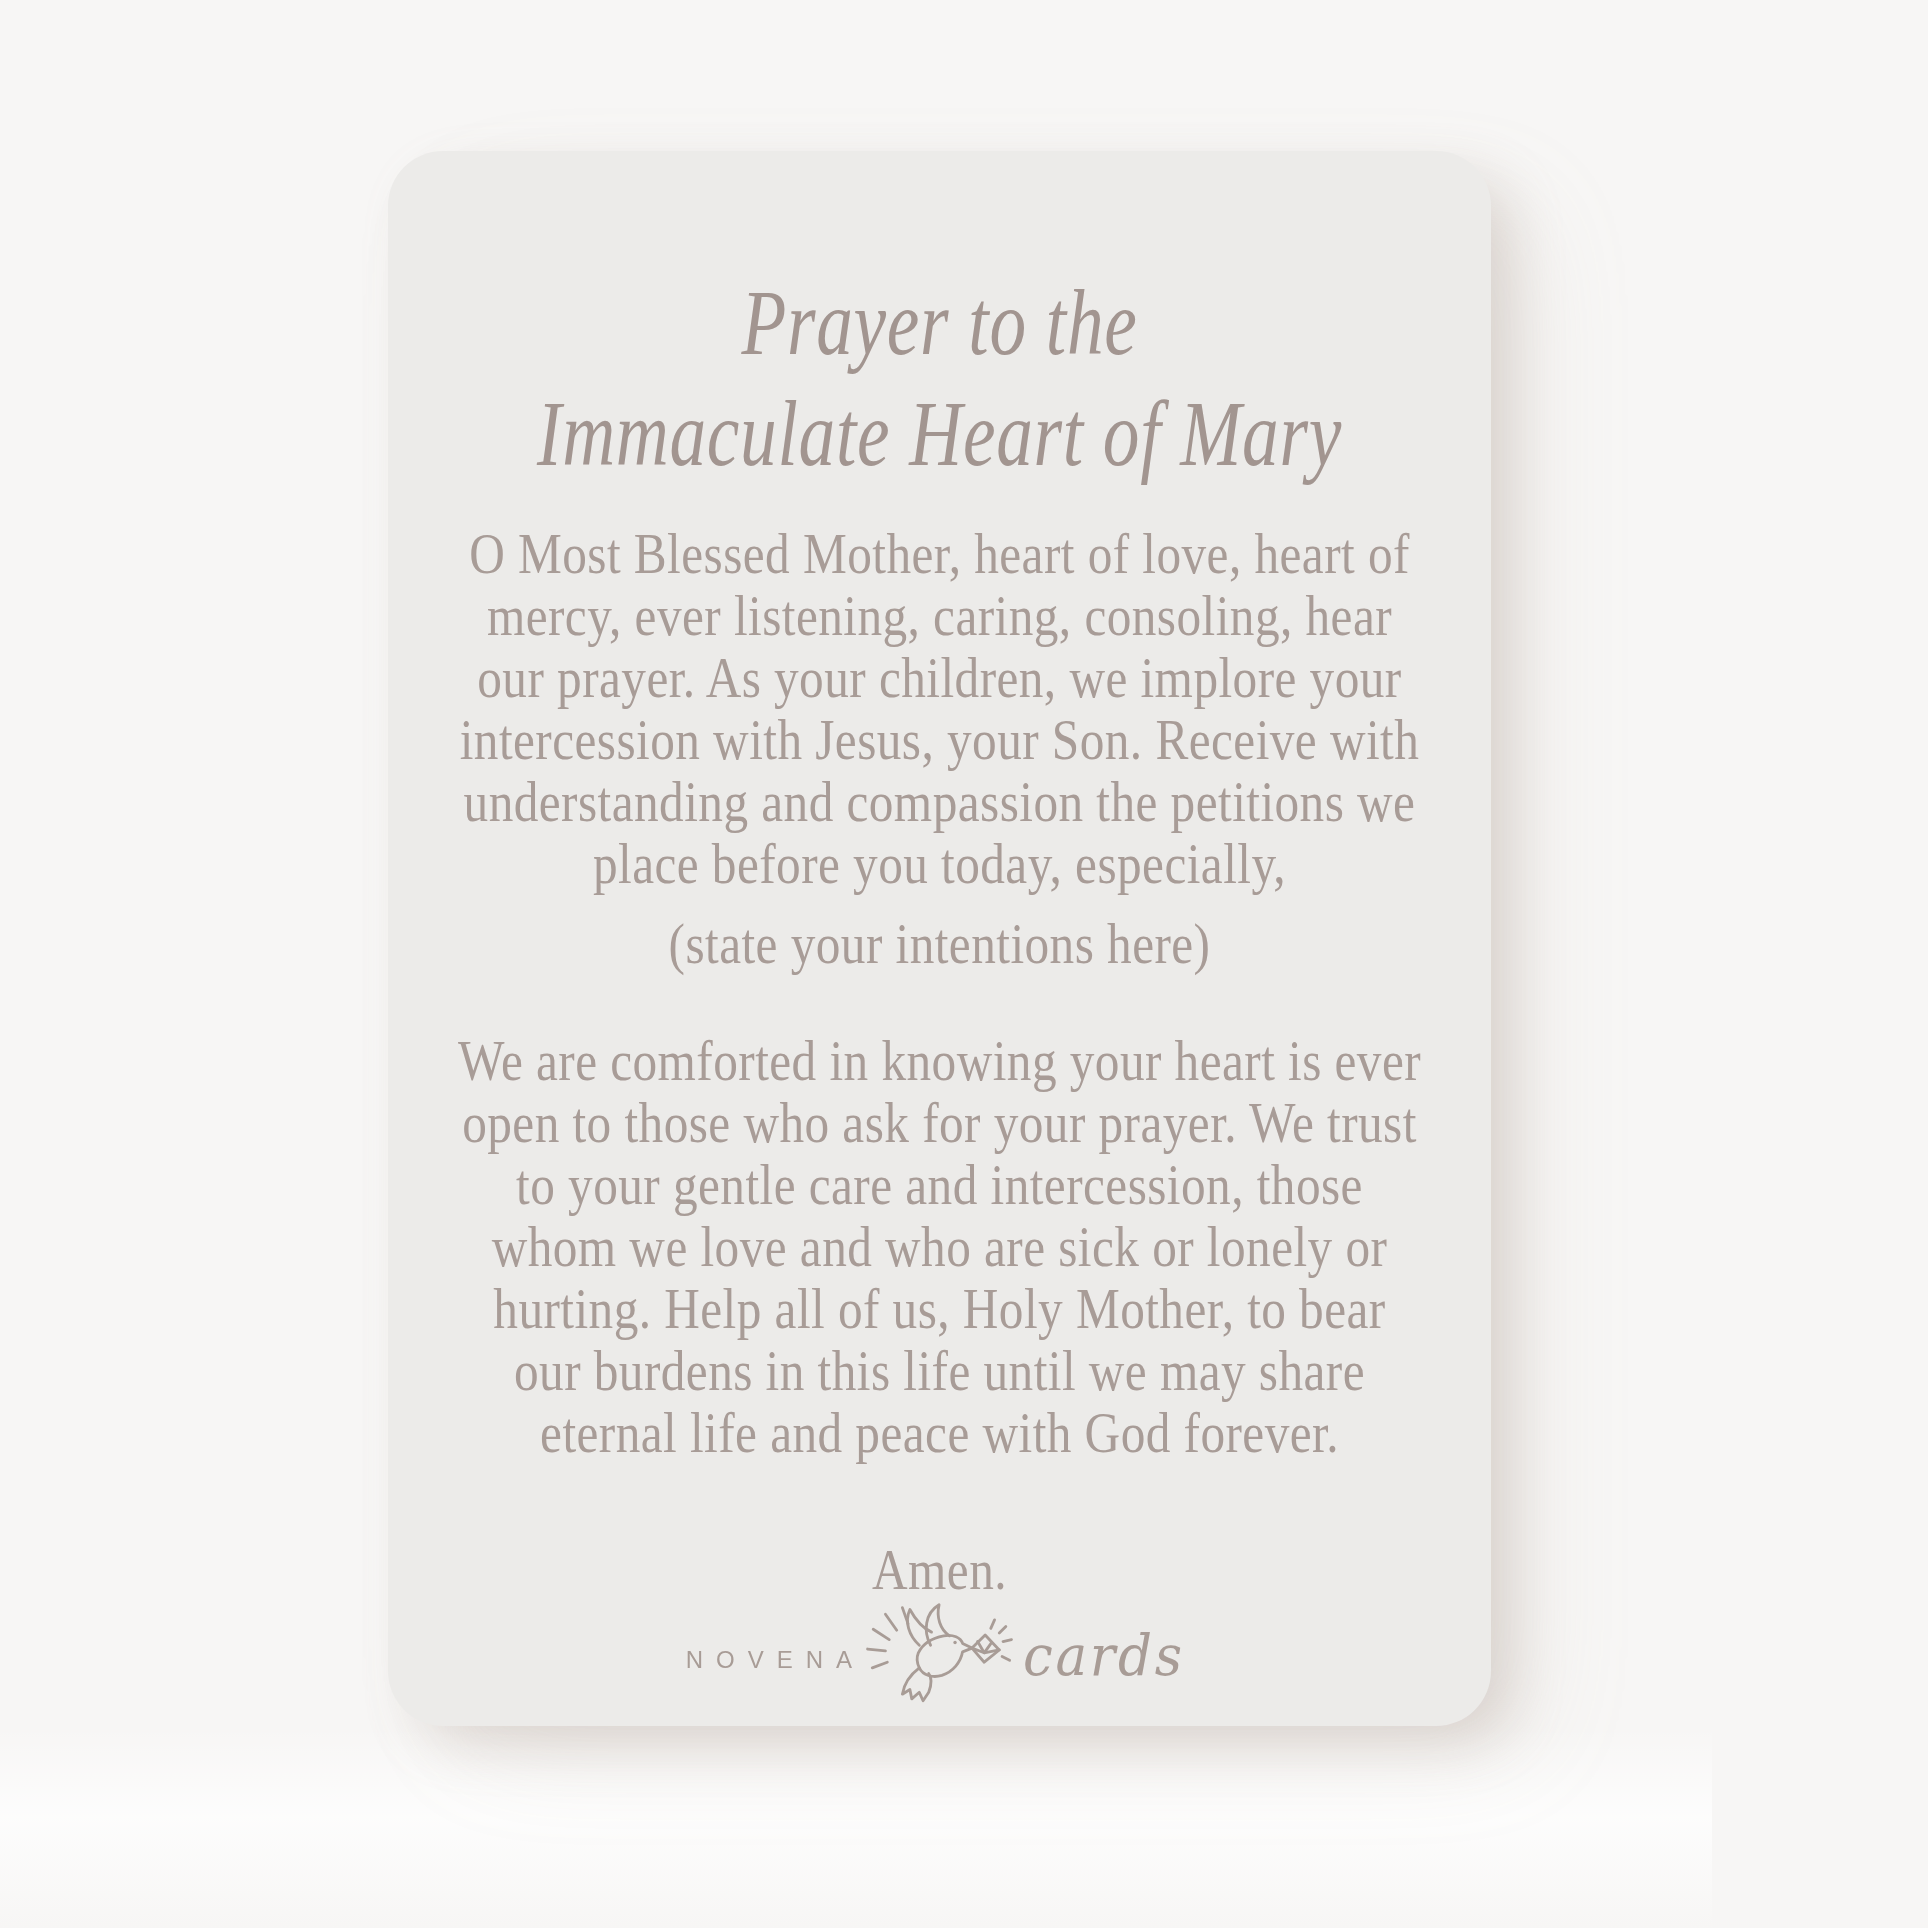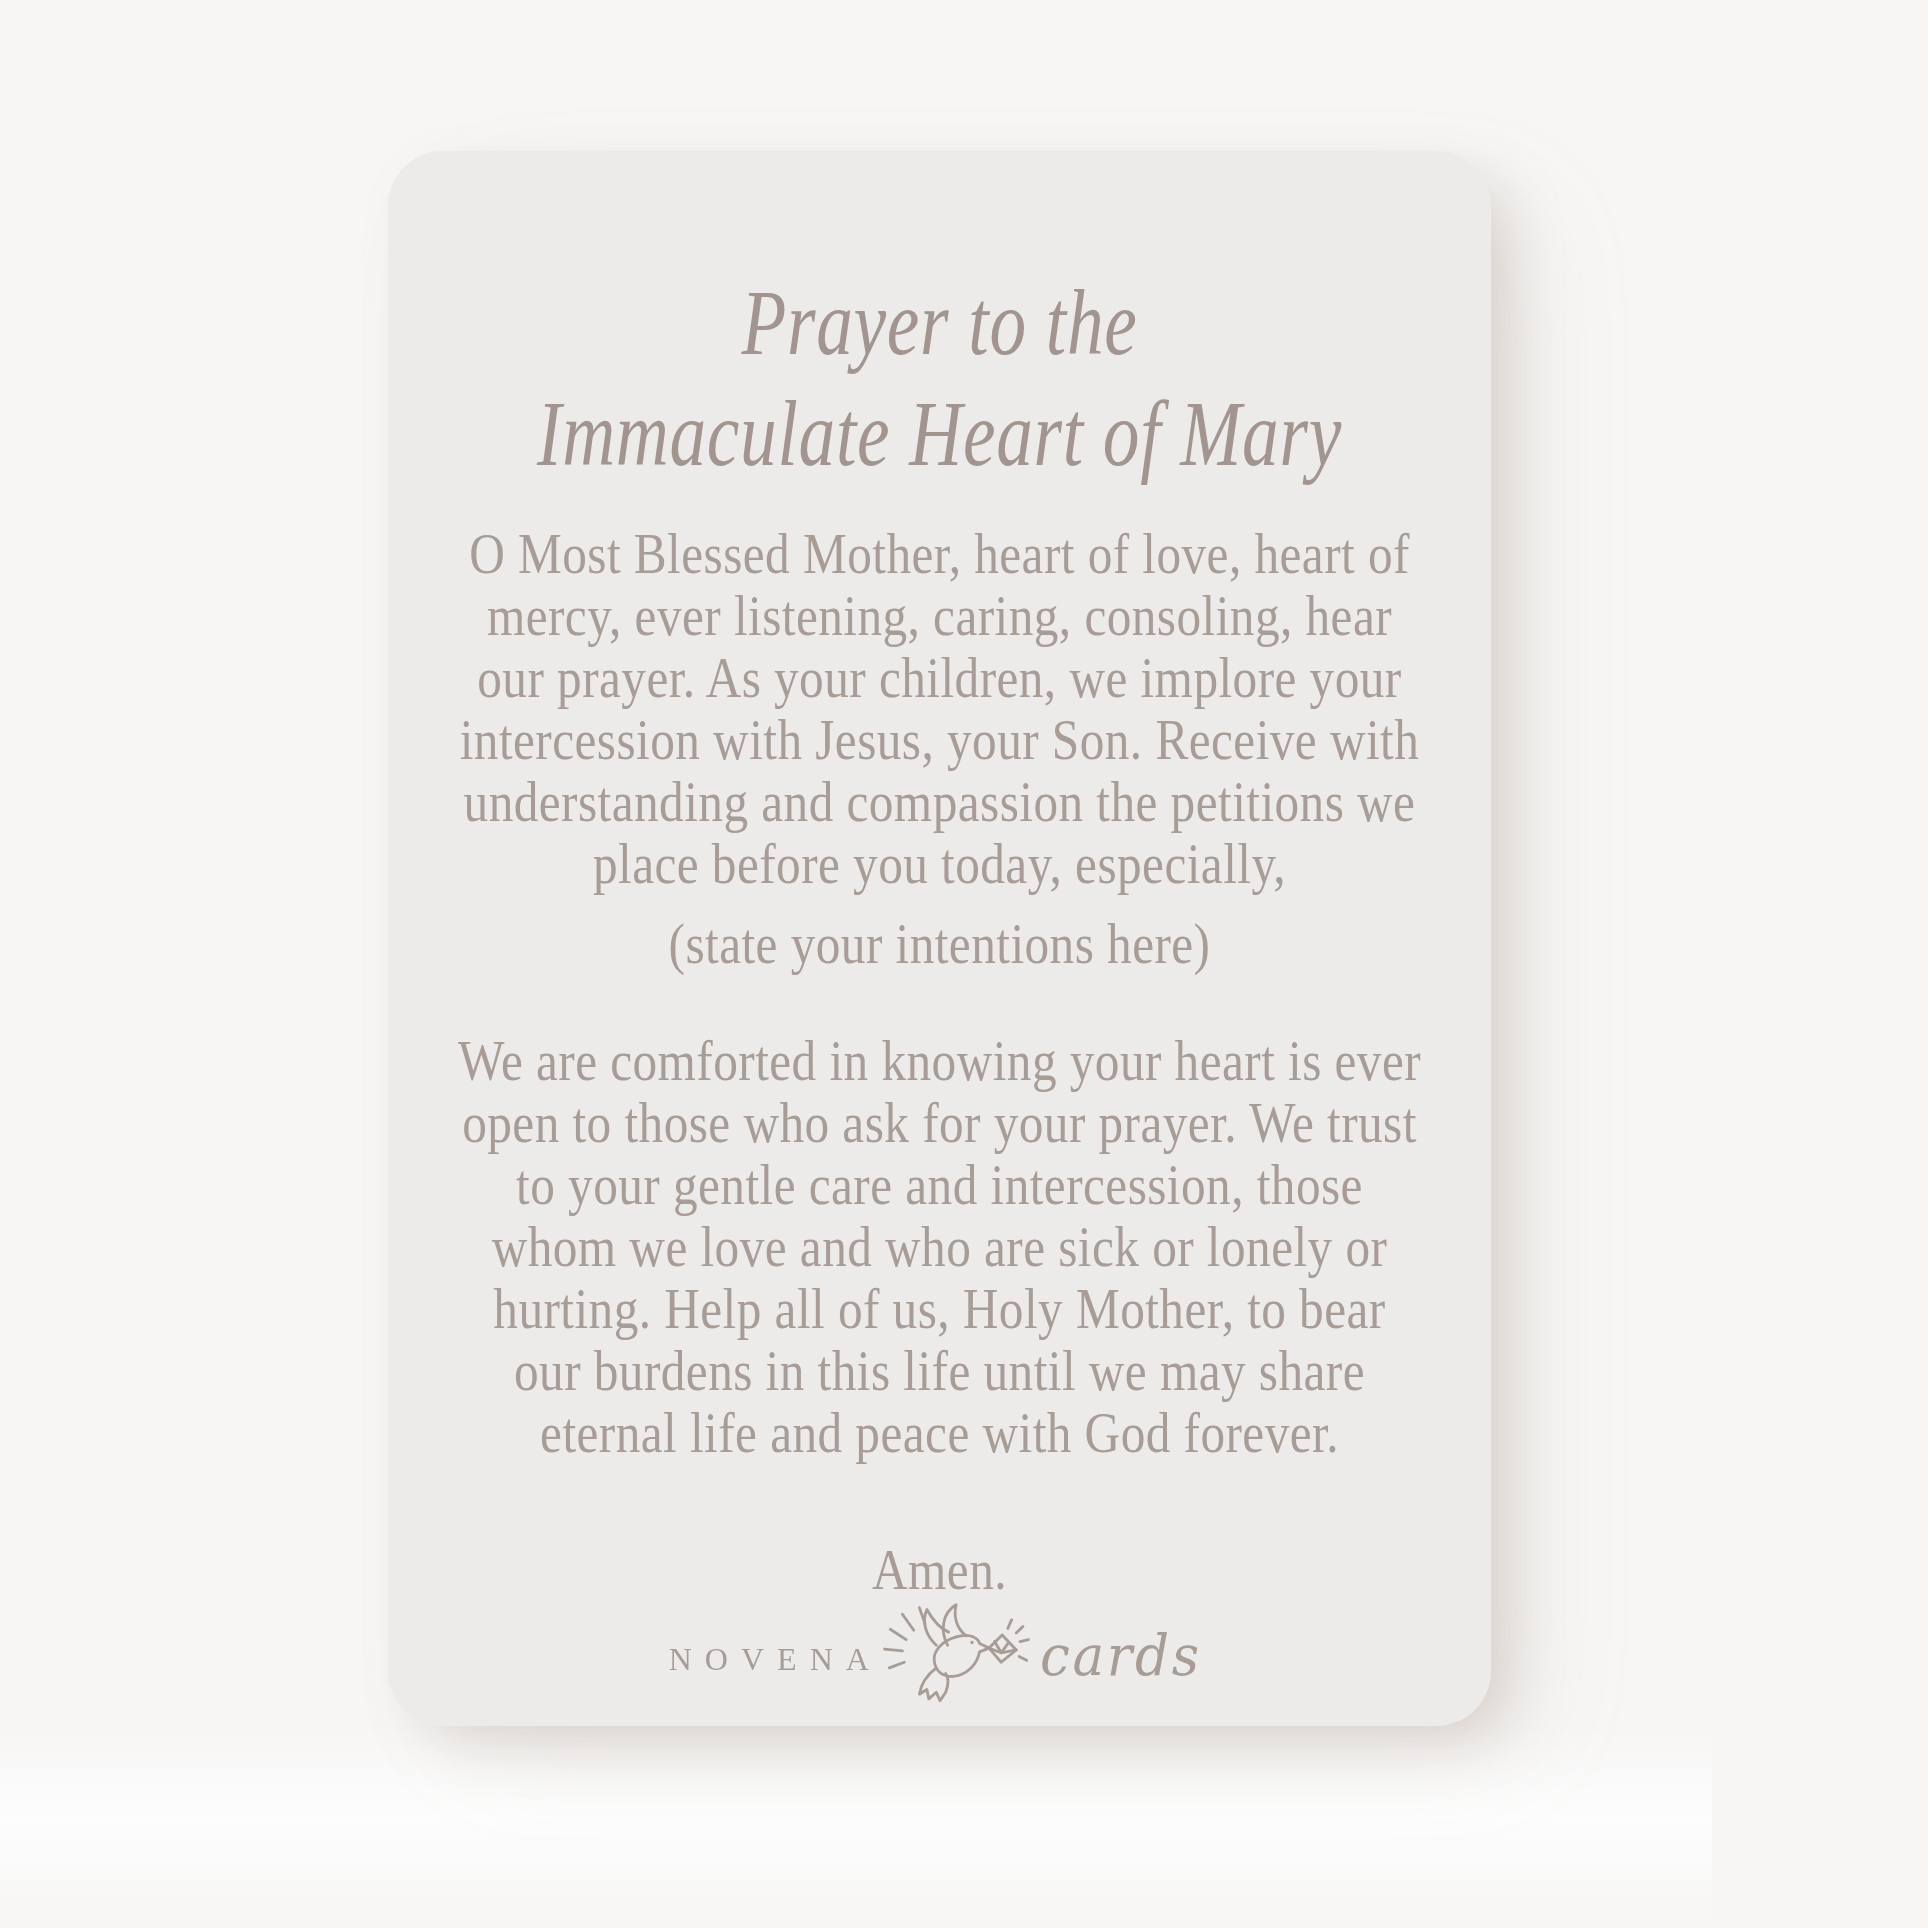--- a/index.html
+++ b/index.html
@@ -59,23 +59,23 @@
   .para-1{top:316px;}
   .intentions-line{top:706px;}
   .para-2{top:823px;}
   .amen-line{top:1332px;}
   .logo-row{
     position:absolute;left:0;right:0;top:1450px;height:113px;
     display:flex;align-items:center;justify-content:center;
     color:var(--logo);
   }
   .brand-left{
-    font-family:Liberation Serif, serif;
+    font-family:Liberation Sans, sans-serif;
     font-weight:400;
-    font-size:32px;
+    font-size:24px;
     letter-spacing:13px;
     margin-right:-7.5px;
     transform:translateY(1.9px);
   }
   .dove-svg{display:block;margin:0 1.9px;}
   .brand-right{
     font-family:"DejaVu Serif", serif;
     font-style:italic;
     font-weight:400;
     font-size:56px;

